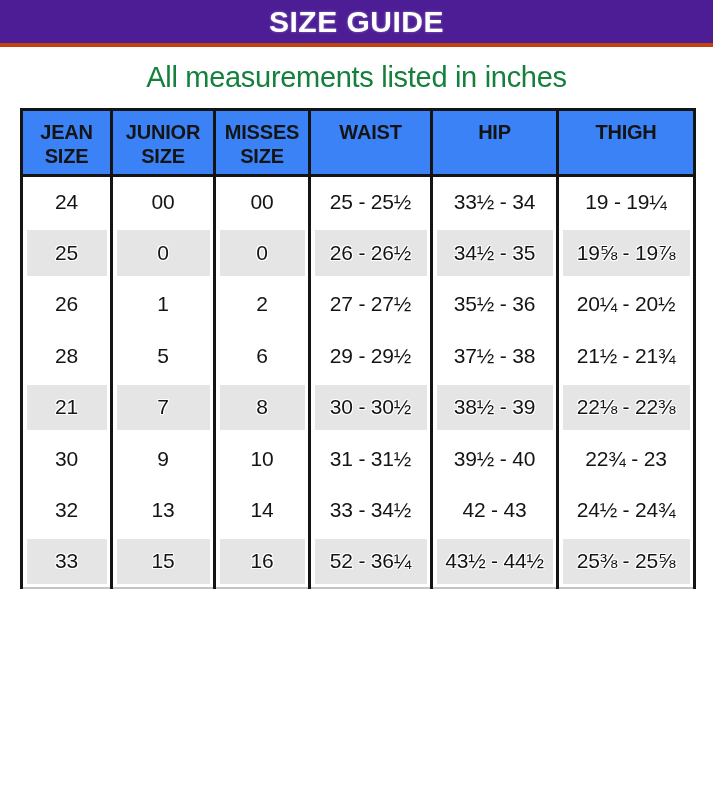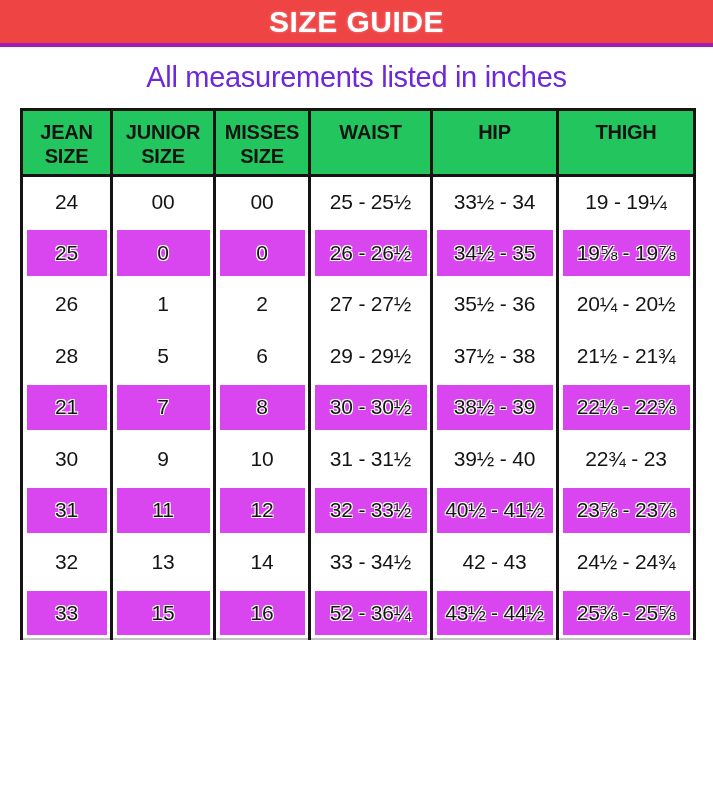--- a/index.html
+++ b/index.html
@@ -7,40 +7,40 @@
     padding: 0;
     background: #ffffff;
     width: 713px;
     height: 811px;
     font-family: "Liberation Sans", "DejaVu Sans", sans-serif;
     color: #141414;
     overflow: hidden;
   }
   .banner {
     height: 43px;
-    background: #ef4444;
-    border-bottom: 4px solid #a21caf;
+    background: #4c1d95;
+    border-bottom: 4px solid #c2410c;
     display: flex;
     align-items: center;
     justify-content: center;
   }
   .banner-title {
     color: #ffffff;
     font-size: 30px;
     font-weight: 700;
     letter-spacing: 0.5px;
     text-shadow: 0 0 3px rgba(255,255,255,0.35);
   }
   .subtitle {
     text-align: center;
     font-size: 29px;
     line-height: 34px;
     margin-top: 13px;
     letter-spacing: -0.3px;
-    color: #6d28d9;
+    color: #15803d;
   }
   table.size-table {
     border-collapse: collapse;
     table-layout: fixed;
     width: 673px;
     margin: 14px 0 0 20px;
     border: 3px solid #141414;
     border-bottom: 2px solid #c4c4c4;
   }
   table.size-table col.c1 { width: 90px; }
@@ -52,40 +52,40 @@
   table.size-table th,
   table.size-table td {
     border-left: 3px solid #141414;
     border-right: 3px solid #141414;
     text-align: center;
     overflow: hidden;
   }
   table.size-table thead tr { height: 66px; }
   table.size-table th {
     border-bottom: 3px solid #141414;
-    background: #22c55e;
+    background: #3b82f6;
     vertical-align: top;
     padding-top: 9px;
     font-size: 20px;
     font-weight: 700;
     line-height: 24px;
     white-space: pre-line;
     letter-spacing: -0.2px;
   }
   table.size-table tbody tr { height: 51.5px; }
   table.size-table td {
     font-size: 21px;
     letter-spacing: -0.2px;
     padding: 3px 4px;
     vertical-align: middle;
     background: #ffffff;
     background-clip: content-box;
   }
   table.size-table tr.striped td {
-    background-color: #d946ef;
+    background-color: #e5e5e5;
     background-clip: content-box;
     text-shadow: -1px -1px 0 #ffffff, 1px -1px 0 #ffffff,
                  -1px 1px 0 #ffffff, 1px 1px 0 #ffffff;
   }
 </style>
 </head>
 <body>
 
 <div class="banner">
   <span class="banner-title">SIZE GUIDE</span>
@@ -157,28 +157,20 @@
         <td>22⅛ - 22⅜</td>
       </tr>
       <tr>
         <td>30</td>
         <td>9</td>
         <td>10</td>
         <td>31 - 31½</td>
         <td>39½ - 40</td>
         <td>22¾ - 23</td>
       </tr>
-      <tr class="striped">
-        <td>31</td>
-        <td>11</td>
-        <td>12</td>
-        <td>32 - 33½</td>
-        <td>40½ - 41½</td>
-        <td>23⅝ - 23⅞</td>
-      </tr>
       <tr>
         <td>32</td>
         <td>13</td>
         <td>14</td>
         <td>33 - 34½</td>
         <td>42 - 43</td>
         <td>24½ - 24¾</td>
       </tr>
       <tr class="striped">
         <td>33</td>

